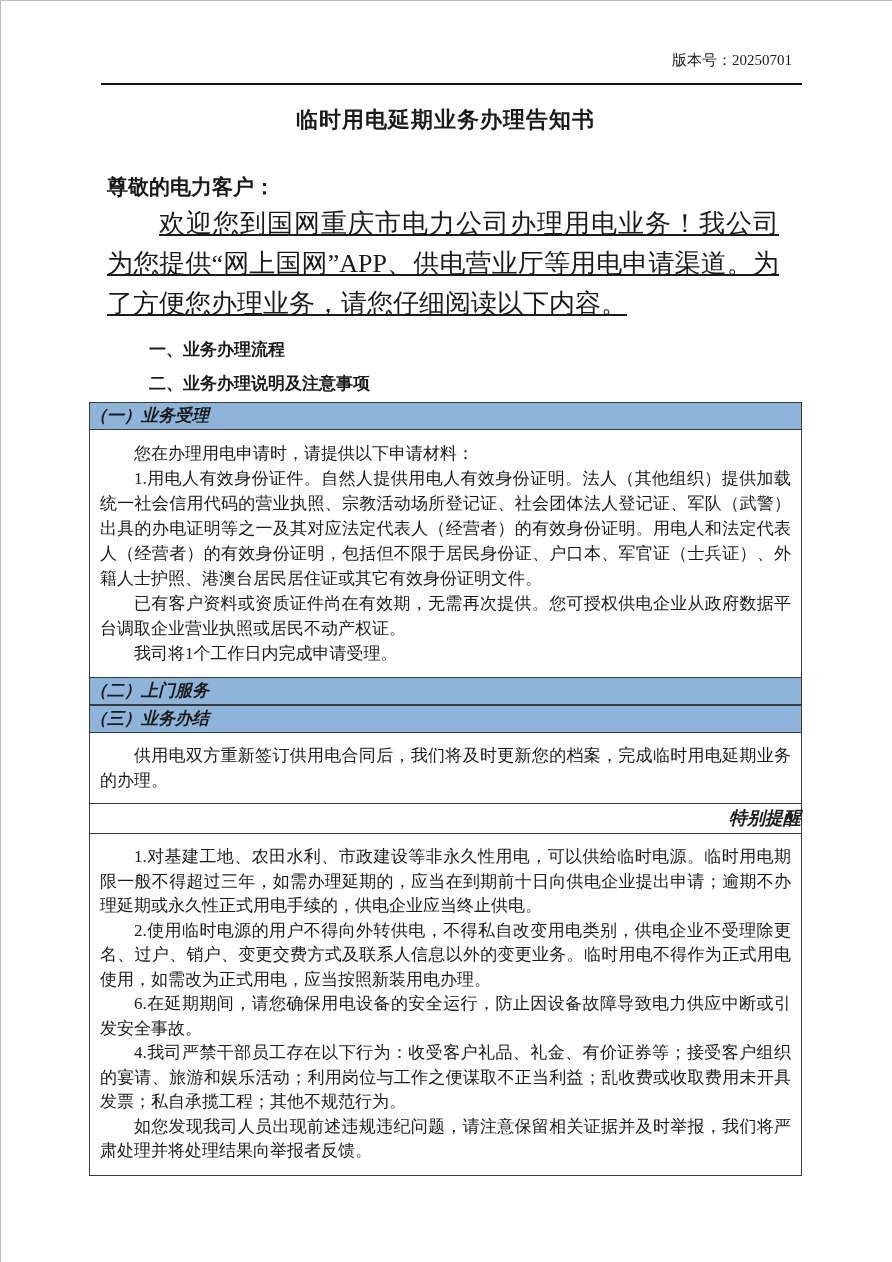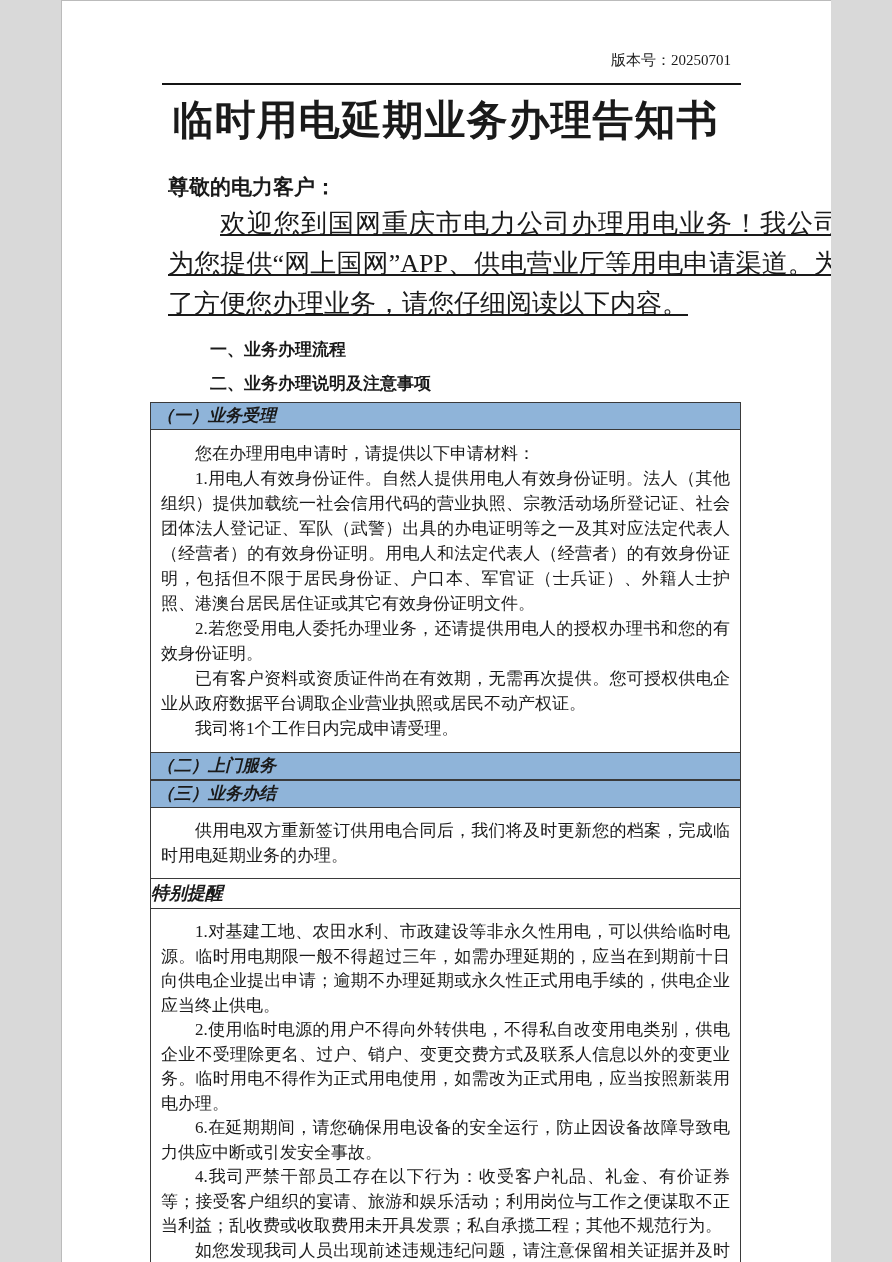--- a/index.html
+++ b/index.html
@@ -1,29 +1,29 @@
 <!DOCTYPE html>
 <html style="--header-blue: #8fb4d9;"><head>
 <meta charset="utf-8">
 <style>
   html,body{margin:0;padding:0;background:#d9d9d9;}
   .page{
-    width:770px;height:1262px;background:#ffffff;box-sizing:border-box;
+    width:892px;height:1262px;background:#ffffff;box-sizing:border-box;
     padding:50px 90px 0 88px;margin:0 auto;position:relative;overflow:hidden;
     font-family:"Liberation Serif","DejaVu Serif",serif;color:#1a1a1a;
     border-left:1px solid #bbb;border-top:1px solid #bbb;
   }
   .version{
     text-align:right;font-size:15px;line-height:18px;padding-right:10px;
   }
   .rule{
     border:none;border-top:2px solid #141414;margin:14px 0 0 12px;height:0;
   }
   .doc-title{
-    font-size:41px;font-weight:bold;text-align:center;margin-top:15px;
+    font-size:22px;font-weight:bold;text-align:center;margin-top:15px;
     line-height:40px;letter-spacing:1px;
   }
   .greeting{
     font-size:21px;font-weight:bold;margin:34px 0 0 18px;line-height:27px;
   }
   .intro{
     font-size:26px;line-height:40px;text-indent:2em;text-align:justify;
     margin:3px 0 12px 18px;width:672px;text-decoration:underline;
   }
   .heading{
@@ -34,31 +34,30 @@
     font-size:20px;line-height:27px;margin:8px 0 0 60px;
   }
   .heading2{margin-top:6px;}
   .notice-table{
     margin-top:4px;border:1px solid #3a3a3a;
   }
   .bar{
     background:var(--header-blue,#8fb4d9);
     border-top:1px solid #3a3a3a;border-bottom:1px solid #3a3a3a;
     font-weight:bold;font-style:italic;font-size:17px;line-height:26px;
-    padding-left:6px;
   }
   .bar.first{border-top:none;}
   .cell{
     padding:11px 10px;font-size:17px;line-height:25px;text-align:justify;
   }
   .cell p{margin:0;text-indent:2em;}
   .cell.tall{padding:10px 10px;}
   .special-header{
     border-top:1px solid #3a3a3a;border-bottom:1px solid #3a3a3a;
-    text-align:left;font-weight:bold;font-style:italic;
+    text-align:right;font-weight:bold;font-style:italic;
     font-size:18px;line-height:25px;padding:2px 0;
   }
   .cell.special{line-height:24.5px;}
 </style>
 </head>
 <body>
 
 <div class="page">
 
   <div class="version">版本号：20250701</div>
@@ -72,21 +71,20 @@
 
   <div class="heading">一、业务办理流程</div>
   <div class="heading heading2">二、业务办理说明及注意事项</div>
 
   <div class="notice-table">
 
     <div class="bar first">（一）业务受理</div>
     <div class="cell">
       <p>您在办理用电申请时，请提供以下申请材料：</p>
       <p>1.用电人有效身份证件。自然人提供用电人有效身份证明。法人（其他组织）提供加载统一社会信用代码的营业执照、宗教活动场所登记证、社会团体法人登记证、军队（武警）出具的办电证明等之一及其对应法定代表人（经营者）的有效身份证明。用电人和法定代表人（经营者）的有效身份证明，包括但不限于居民身份证、户口本、军官证（士兵证）、外籍人士护照、港澳台居民居住证或其它有效身份证明文件。</p>
-      <p>2.若您受用电人委托办理业务，还请提供用电人的授权办理书和您的有效身份证明。</p>
       <p>已有客户资料或资质证件尚在有效期，无需再次提供。您可授权供电企业从政府数据平台调取企业营业执照或居民不动产权证。</p>
       <p>我司将1个工作日内完成申请受理。</p>
     </div>
 
     <div class="bar">（二）上门服务</div>
 
     <div class="bar">（三）业务办结</div>
     <div class="cell tall">
       <p>供用电双方重新签订供用电合同后，我们将及时更新您的档案，完成临时用电延期业务的办理。</p>
     </div>

